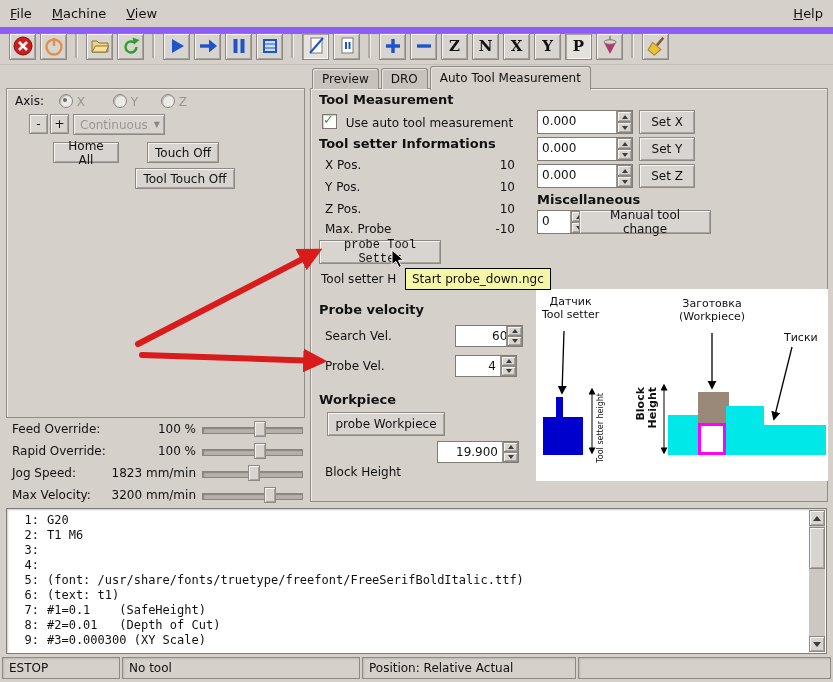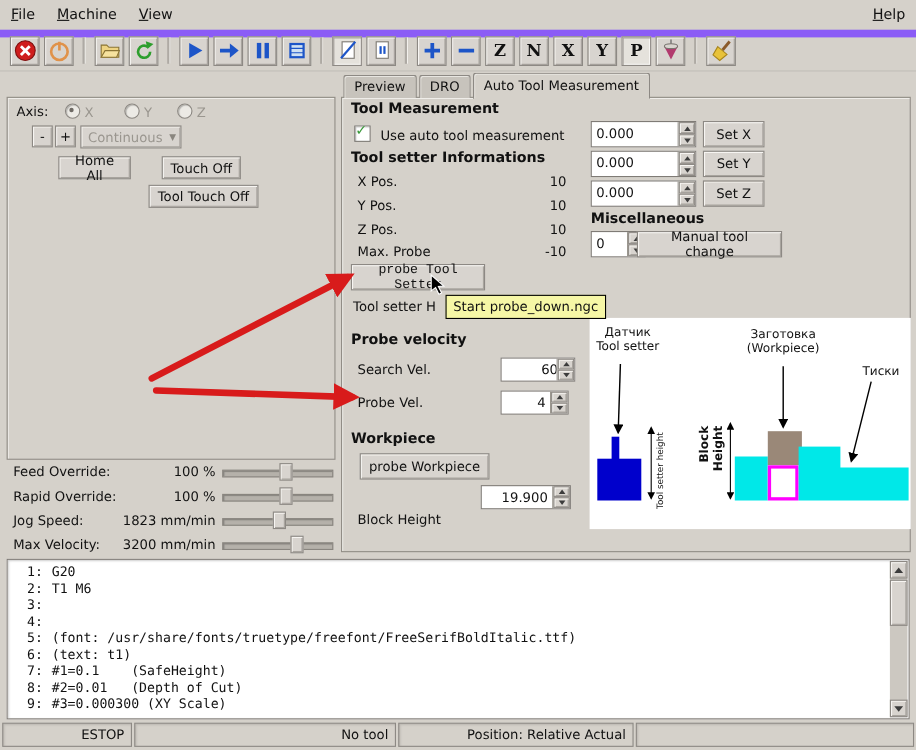--- a/index.html
+++ b/index.html
@@ -59,21 +59,21 @@
   .ln{width:28px;text-align:right;flex:none;}
   .lt{margin-left:8px;white-space:pre;}
   .sb{position:absolute;top:1px;bottom:1px;right:1px;width:16px;background:#ccc8c1;}
   .sb .up,.sb .dn{position:absolute;left:0;width:16px;height:16px;}
   .sb .up{top:0}.sb .dn{bottom:0}
   .sb .up::after{content:"";border:4px solid transparent;border-bottom:5px solid #3c3c3c;margin-top:-4px;}
   .sb .dn::after{content:"";border:4px solid transparent;border-top:5px solid #3c3c3c;margin-bottom:-4px;}
   .sb .thumb{position:absolute;left:0;top:17px;width:16px;height:42px;}
   
   .statusbar{position:absolute;left:0;right:0;top:656px;height:24px;display:flex;gap:2px;padding:1px 2px;box-sizing:border-box;}
-  .scell{border:1px solid #8d8984;box-shadow:inset 1px 1px 2px rgba(0,0,0,.12);padding:3px 6px 0;box-sizing:border-box;background:#d5d1ca;white-space:nowrap;overflow:hidden;text-align:right;}
+  .scell{border:1px solid #8d8984;box-shadow:inset 1px 1px 2px rgba(0,0,0,.12);padding:3px 6px 0;box-sizing:border-box;background:#d5d1ca;white-space:nowrap;overflow:hidden;}
   
   .tooltip{position:absolute;left:405px;top:268px;background:#f6f7a6;border:1px solid #000;
            padding:3px 6px;font-size:12px;z-index:40;white-space:nowrap;}
   .annot{position:absolute;left:0;top:0;z-index:50;pointer-events:none;}
   .cursor{position:absolute;left:391px;top:249px;z-index:60;pointer-events:none;}
   
   .diagram{position:absolute;left:225px;top:200px;width:292px;height:192px;background:#fff;font-size:11px;}
   .vtext{writing-mode:vertical-rl;transform:rotate(180deg);}
 </style>
 </head>

